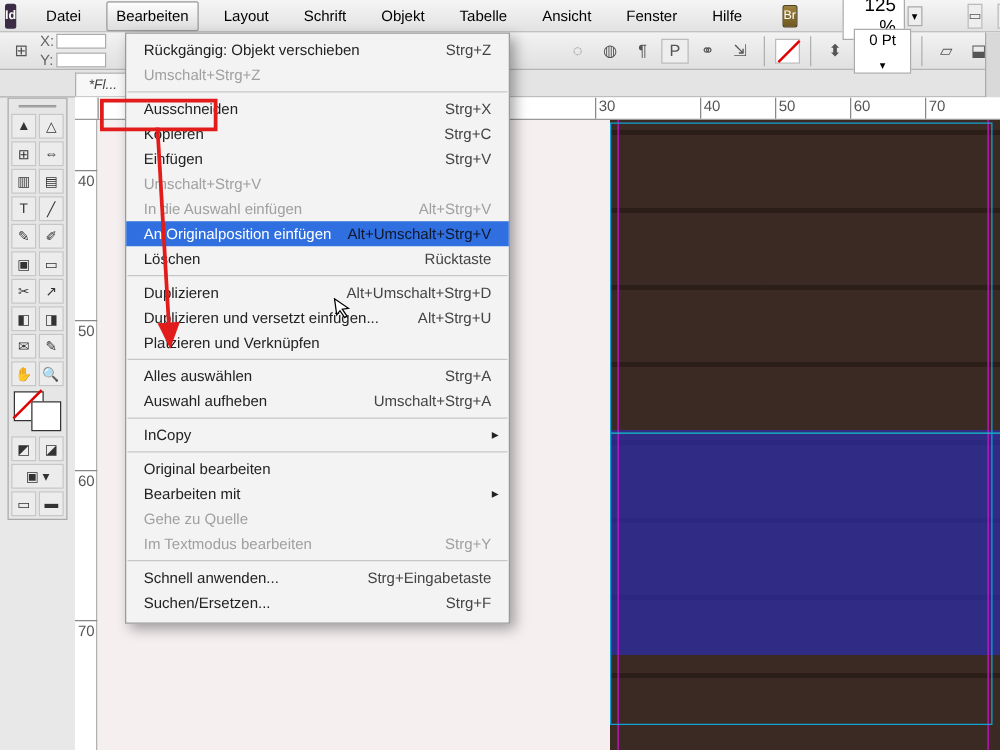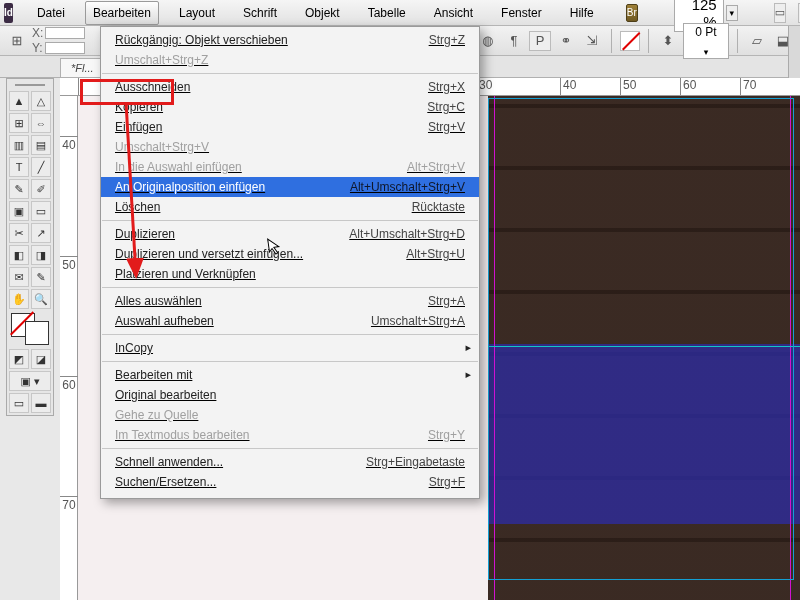--- a/index.html
+++ b/index.html
@@ -61,21 +61,21 @@
     linear-gradient(rgba(50,35,30,.35),rgba(50,35,30,.35)),
     repeating-linear-gradient(0deg,#3f2e26 0,#3f2e26 58px,#281b15 58px,#281b15 62px),
     repeating-linear-gradient(90deg,rgba(0,0,0,.18) 0,rgba(0,0,0,.18) 1px,transparent 1px,transparent 3px);
 }
 .page .blueband{position:absolute;left:410px;right:0;top:248px;height:180px;background:rgba(45,45,170,.72);}
 .page .guide-v{position:absolute;top:0;bottom:0;width:1px;background:#d112d1;}
 .page .guide-h{position:absolute;left:410px;right:0;height:1px;background:#12c7c7;}
 .page .selframe{position:absolute;left:410px;right:6px;top:2px;bottom:20px;border:1px solid #13a0d4;}
 
 
-.dropdown { position:absolute; left:100px; top:26px; width:380px; background:#f3f3f3; border:1px solid #9a9a9a; box-shadow:4px 4px 10px rgba(0,0,0,.35); padding:3px 0 6px; z-index:50;text-decoration:underline;}
+.dropdown { position:absolute; left:100px; top:26px; width:308px; background:#f3f3f3; border:1px solid #9a9a9a; box-shadow:4px 4px 10px rgba(0,0,0,.35); padding:3px 0 6px; z-index:50;}
 .dropdown .mi { display:flex; align-items:center; padding:3px 14px; color:#222; font-size:13px; gap:10px; position:relative;}
 .dropdown .mi .lbl{flex:1;}
 .dropdown .mi .sc{color:#444;font-size:12px;}
 .dropdown .mi.disabled{color:#a0a0a0;}
 .dropdown .mi.disabled .sc{color:#a0a0a0;}
 .dropdown .mi.hl{background:#2f6fe0;color:#fff;}
 .dropdown .mi.hl .sc{color:#0f172a;}
 .dropdown .mi .sub::after{content:"▸"; position:absolute; right:8px; font-size:11px;}
 .dropdown hr{border:none;border-top:1px solid #c7c7c7;margin:3px 1px;}
 
@@ -274,25 +274,25 @@
       <span class="lbl">Auswahl aufheben</span>
       <span class="sc">Umschalt+Strg+A</span>
     </div>
     <hr>
     <div class="mi">
       <span class="lbl sub">InCopy</span>
       <span class="sc"></span>
     </div>
     <hr>
     <div class="mi">
+      <span class="lbl">Original bearbeiten</span>
+      <span class="sc"></span>
+    </div>
+    <div class="mi">
       <span class="lbl sub">Bearbeiten mit</span>
-      <span class="sc"></span>
-    </div>
-    <div class="mi">
-      <span class="lbl">Original bearbeiten</span>
       <span class="sc"></span>
     </div>
     <div class="mi disabled">
       <span class="lbl">Gehe zu Quelle</span>
       <span class="sc"></span>
     </div>
     <div class="mi disabled">
       <span class="lbl">Im Textmodus bearbeiten</span>
       <span class="sc">Strg+Y</span>
     </div>

